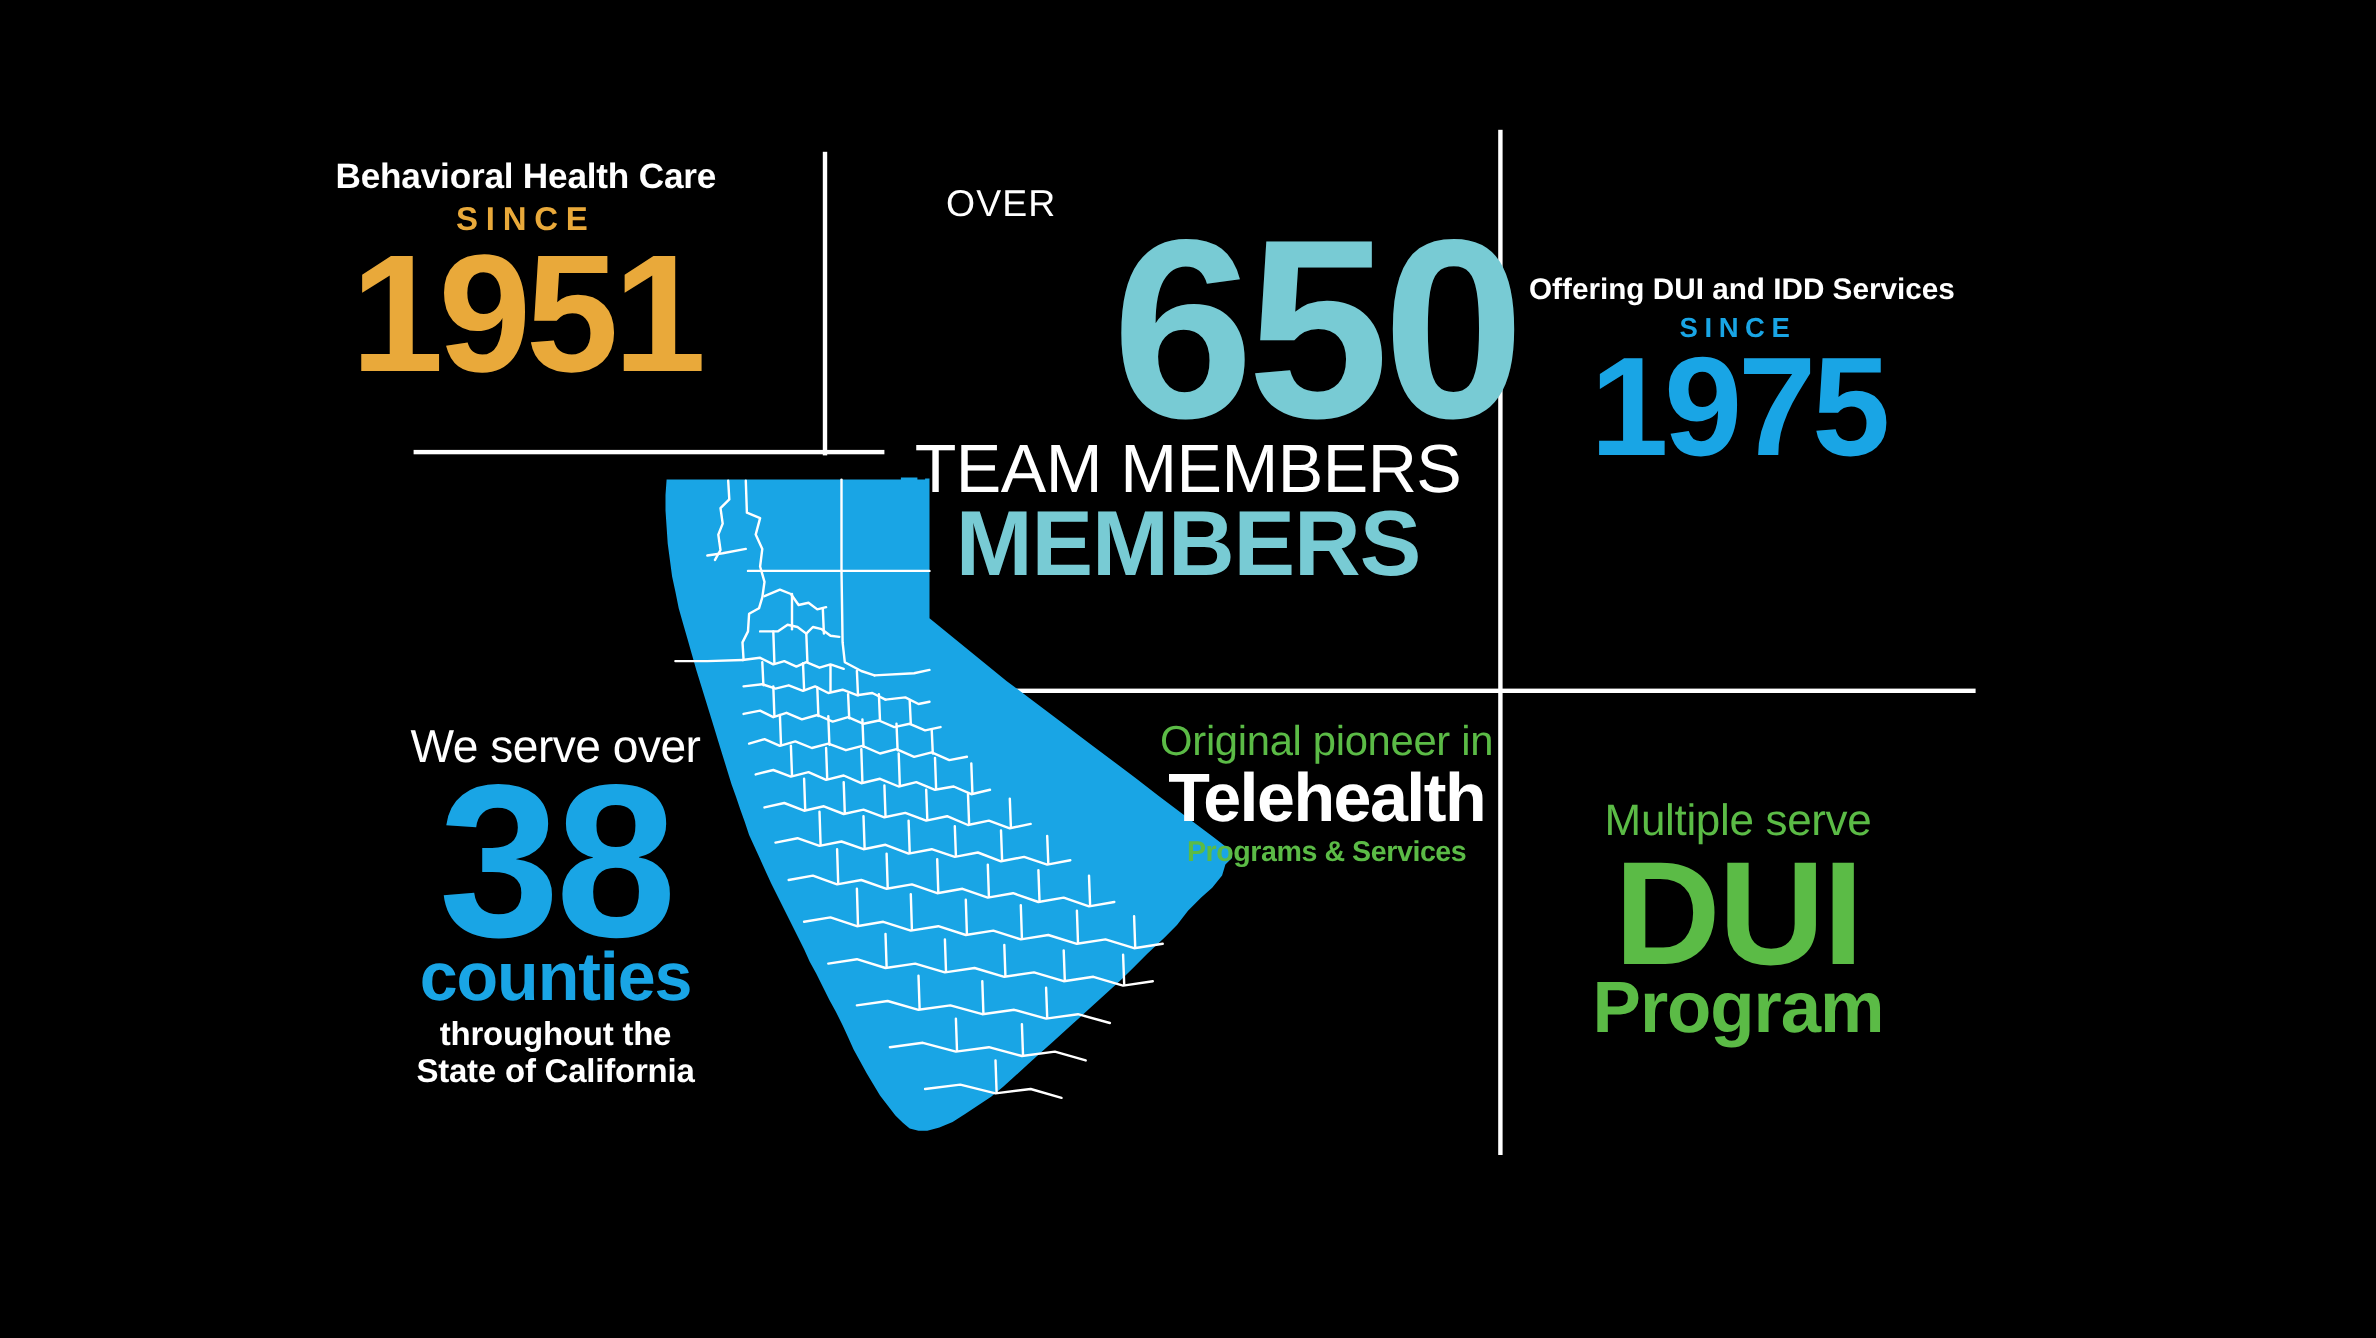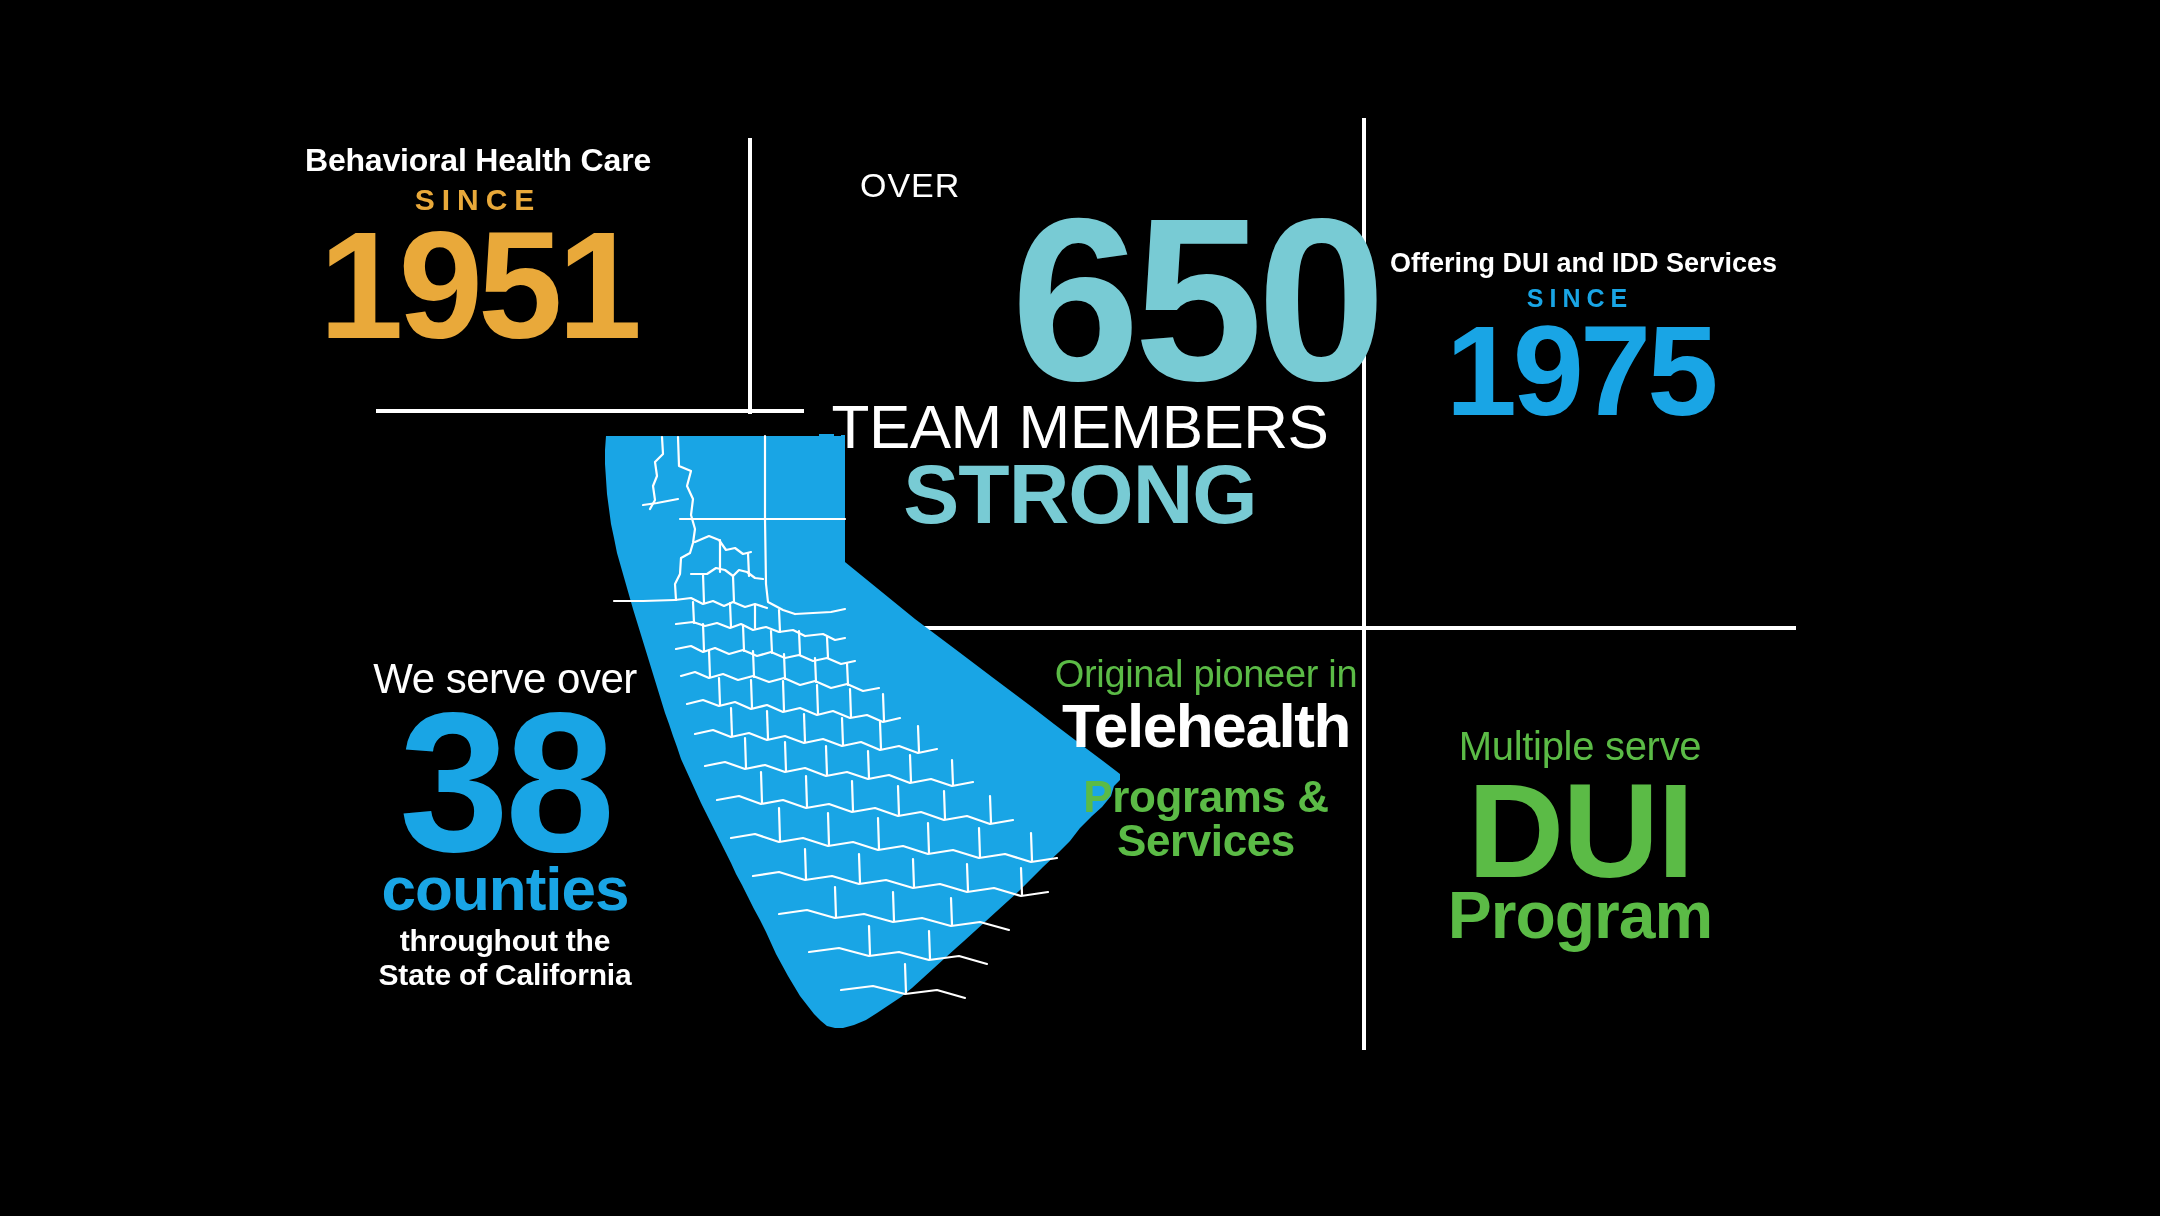--- a/index.html
+++ b/index.html
@@ -94,22 +94,22 @@
   
   #block-telehealth { left:996px; top:655px; width:420px; }
   #block-telehealth .kicker {
     color:#5bbb46; font-size:38px; font-weight:400; letter-spacing:-0.3px;
   }
   #block-telehealth .main {
     color:#ffffff; font-size:62px; font-weight:700; letter-spacing:-1.4px;
     margin-top:2px;
   }
   #block-telehealth .sub {
-    color:#5bbb46; font-size:44px; font-weight:700; letter-spacing:-0.4px;
-    margin-top:18px;
+    color:#5bbb46; font-size:26px; font-weight:700; letter-spacing:-0.4px;
+    margin-top:4px;
   }
 
   
   #block-dui { left:1390px; top:726px; width:380px; }
   #block-dui .kicker {
     color:#5bbb46; font-size:40px; font-weight:400; letter-spacing:-0.3px;
   }
   #block-dui .bignum {
     color:#5bbb46; font-size:134px; font-weight:700; letter-spacing:-2px;
     margin-top:-2px;
@@ -275,21 +275,21 @@
   <div class="block" id="block-since-1951">
     <div class="kicker">Behavioral Health Care</div>
     <div class="since">SINCE</div>
     <div class="year">1951</div>
   </div>
 
   <div class="block" id="block-team">
     <div class="over">OVER</div>
     <div class="bignum">650</div>
     <div class="label">TEAM MEMBERS</div>
-    <div class="strong">STRONG</div>
+    <div class="strong">MEMBERS</div>
   </div>
 
   <div class="block" id="block-since-1975">
     <div class="kicker">Offering DUI and IDD Services</div>
     <div class="since">SINCE</div>
     <div class="year">1975</div>
   </div>
 
   <div class="block" id="block-counties">
     <div class="kicker">We serve over</div>

